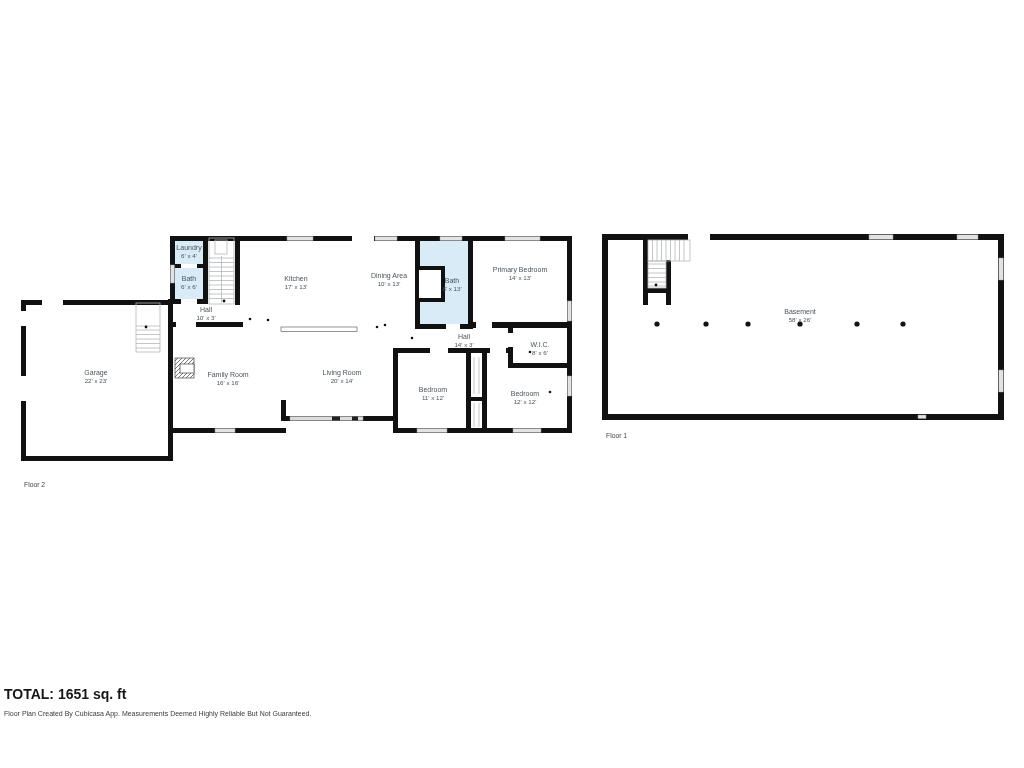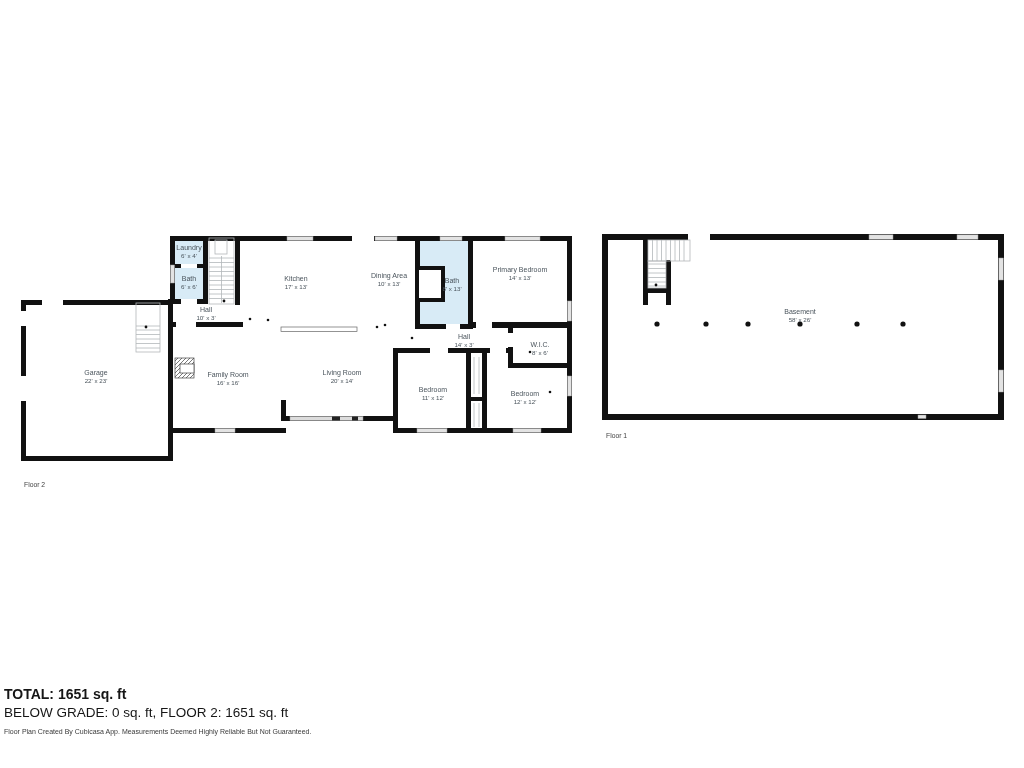--- a/index.html
+++ b/index.html
@@ -249,17 +249,16 @@
       <text class="room-name" x="800" y="314">Basement</text>
       <text class="room-dims" x="800" y="322">58' x 26'</text>
     </g>
 
     <text class="floor-label" x="606" y="438">Floor 1</text>
   </g>
 </svg>
 
 <div class="summary">
   <div class="total">TOTAL: 1651 sq. ft</div>
-  <div class="line">BELOW GRADE: 0 sq. ft, FLOOR 2: 1651 sq. ft</div>
   <div class="disclaimer">Floor Plan Created By Cubicasa App. Measurements Deemed Highly Reliable But Not Guaranteed.</div>
 </div>
 
 </div>
 
 </body></html>

